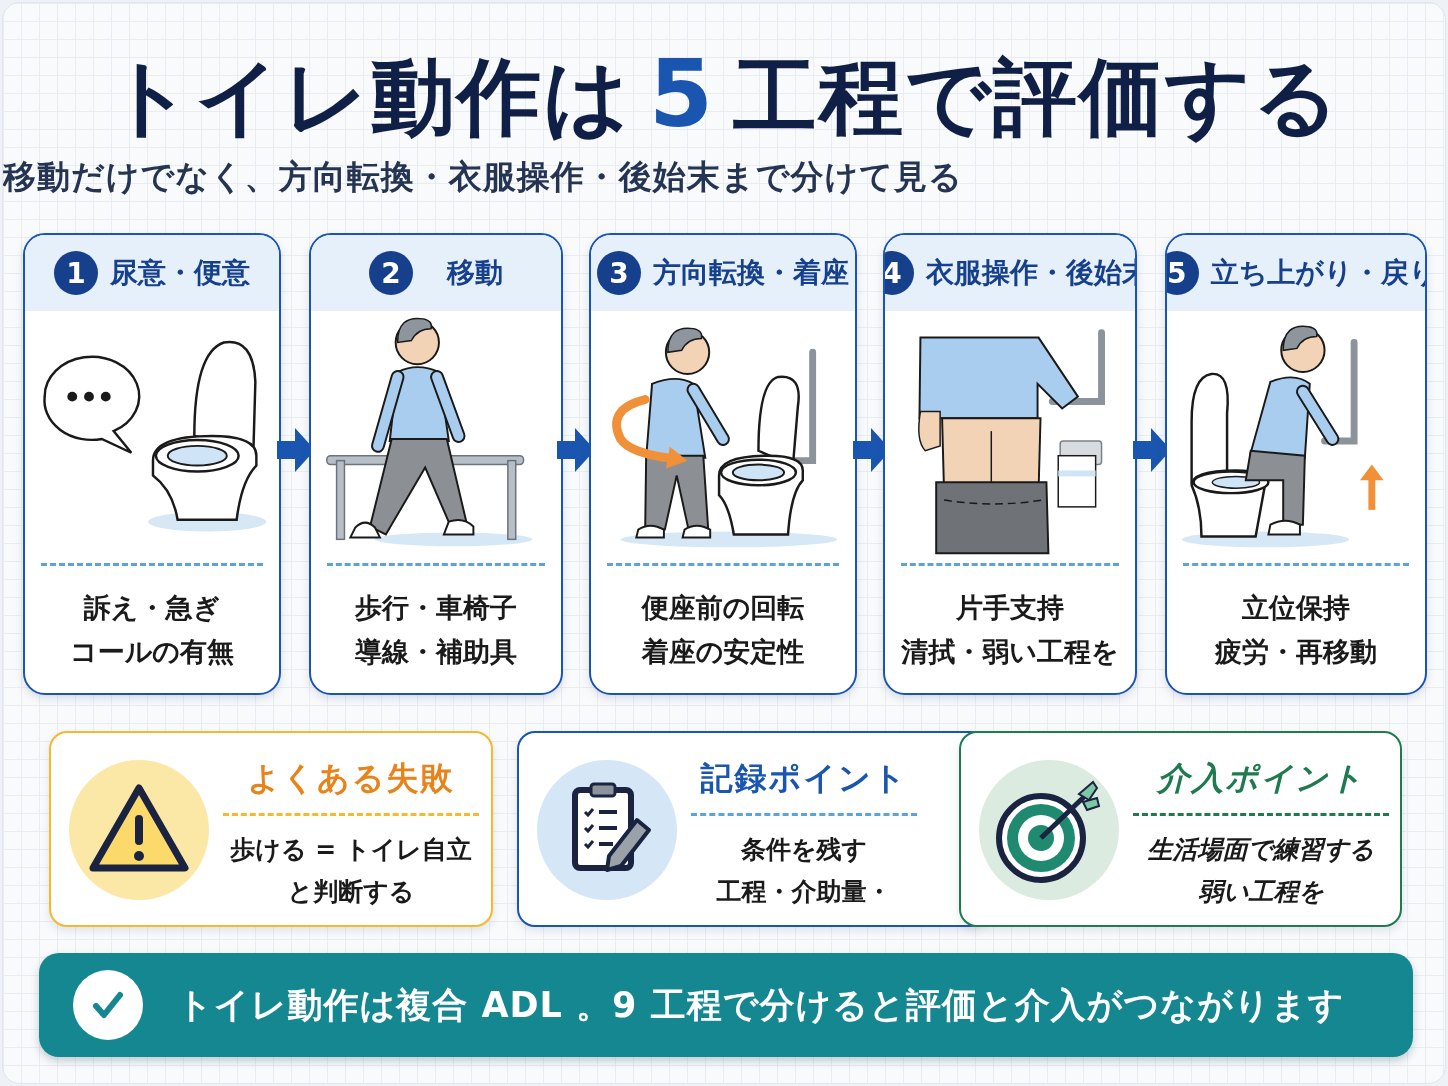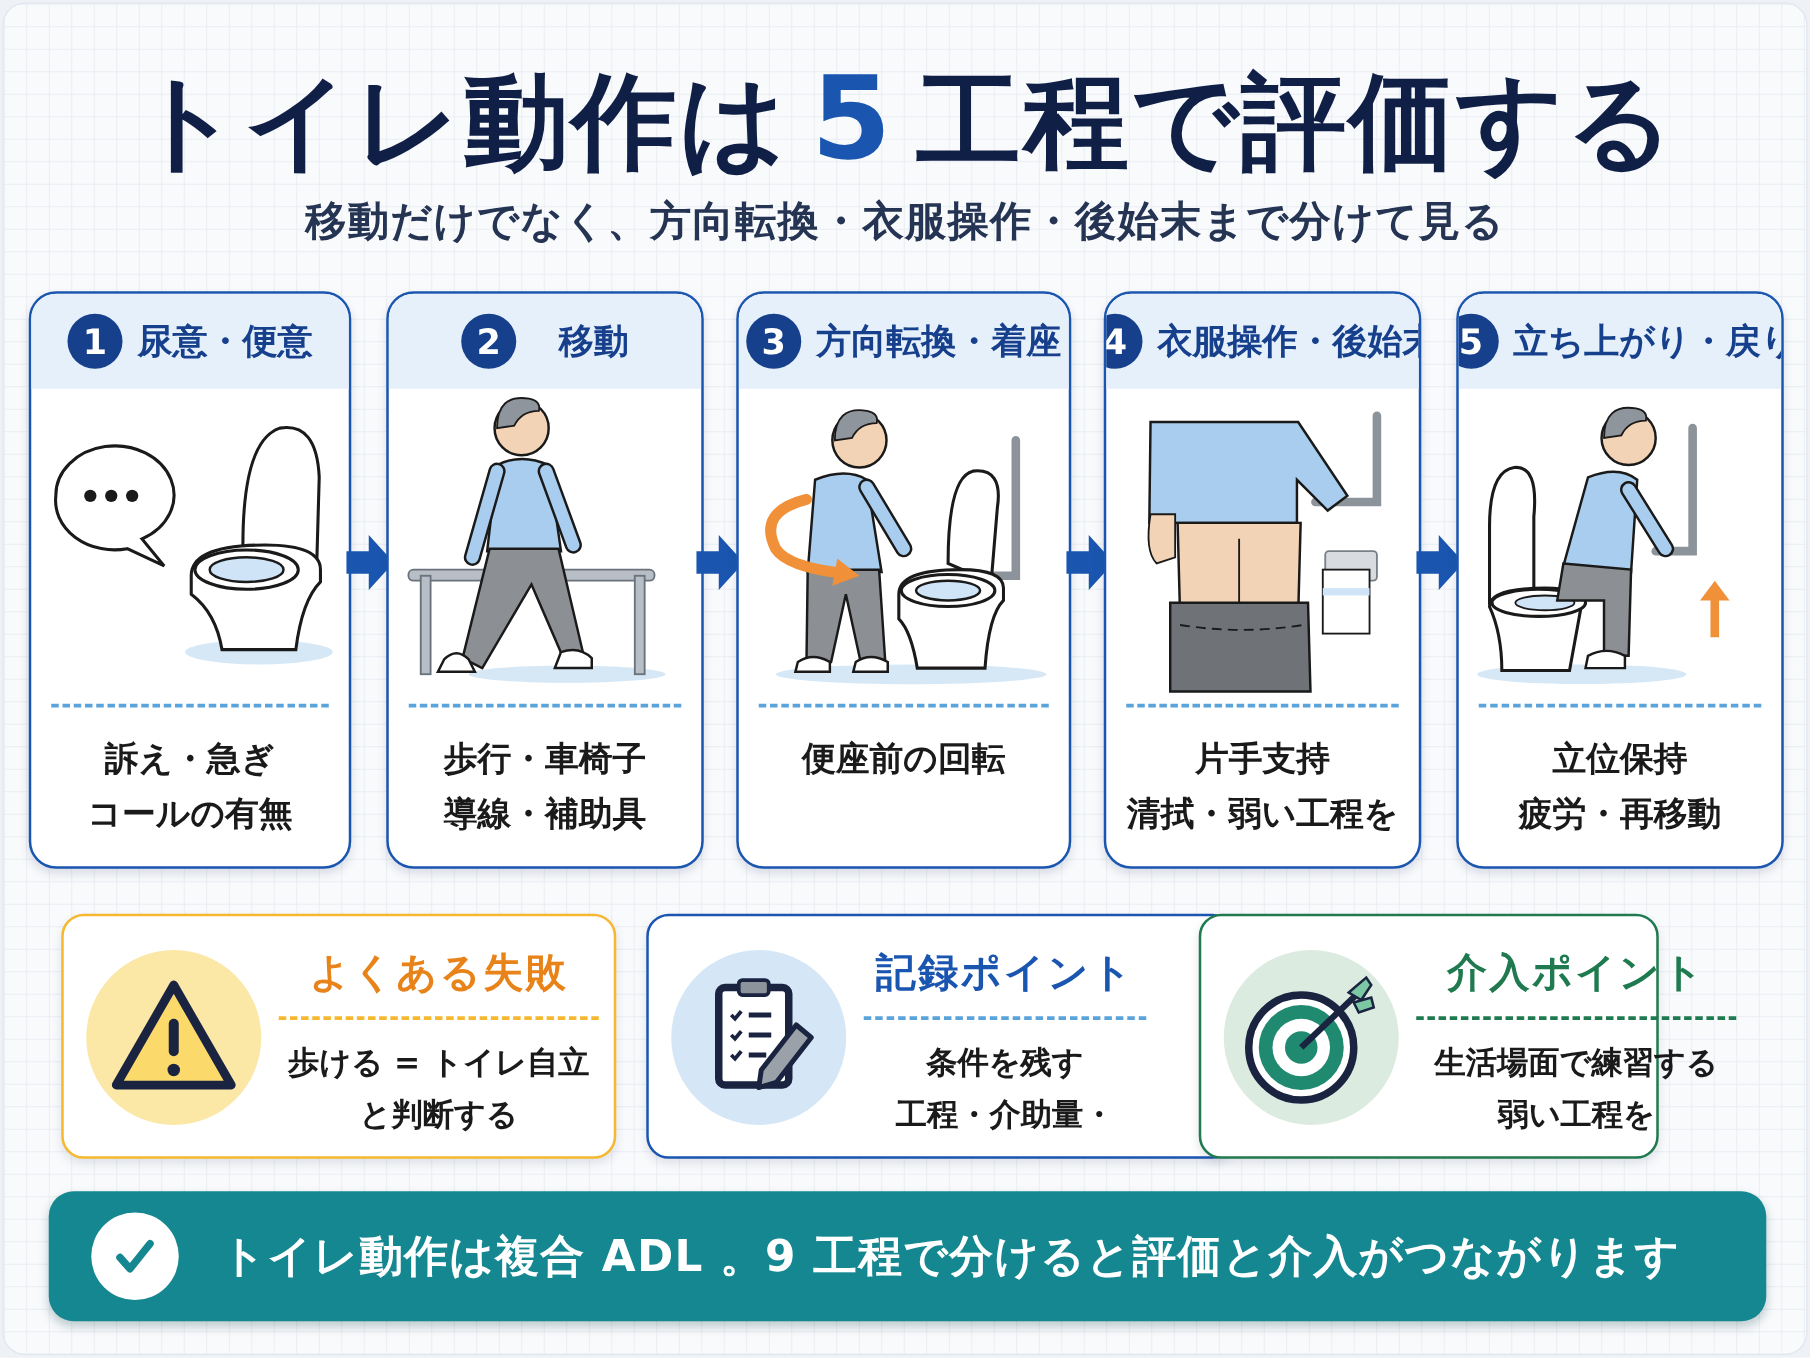--- a/index.html
+++ b/index.html
@@ -20,21 +20,21 @@
     overflow: hidden;
   }
   .title {
     position: absolute; left: 0; right: 0; top: 42px;
     text-align: center; font-weight: bold; font-size: 84px;
     color: #0f1f45; letter-spacing: 2px; line-height: 100px;
   }
   .title .num { color: #1a56b0; font-size: 92px; margin: 0 18px; }
   .subtitle {
     position: absolute; left: 0; right: 0; top: 152px;
-    text-align: center; font-size: 33px; color: #243452;
+    text-align: left; font-size: 33px; color: #243452;
     letter-spacing: 1px; font-weight: bold;
   }
   
   .step {
     position: absolute; top: 230px; height: 462px;
     background: #ffffff; border: 2px solid #1a56b0; border-radius: 22px;
     box-shadow: 0 4px 8px rgba(40,60,100,0.15);
     overflow: hidden;
   }
   .step-head {
@@ -191,20 +191,21 @@
         <path d="M56 145 l58 0 l5 75 l-20 0 l-12 -55 l-12 55 l-20 0 z" fill="#8c8f93" stroke="#1a1a1a" stroke-width="2"></path>
         <path d="M48 220 q12 -8 26 0 l0 8 l-28 0z" fill="#fff" stroke="#1a1a1a" stroke-width="2"></path>
         <path d="M95 220 q12 -8 26 0 l0 8 l-28 0z" fill="#fff" stroke="#1a1a1a" stroke-width="2"></path>
         <path d="M55 88 q-40 10 -25 40 q10 15 55 20" fill="none" stroke="#f0913a" stroke-width="9" stroke-linecap="round"></path>
         <path d="M80 136 l18 14 l-22 8 z" fill="#f0913a"></path>
       </svg>
     </div>
     <div class="step-divider"></div>
     <div class="step-desc">
       <div>便座前の回転</div>
+      <div>着座の安定性</div>
     </div>
   </div>
 
   <svg class="arrow" style="left:850px;" viewBox="0 0 38 44">
       <path d="M0 13 h18 v-13 l20 22 l-20 22 v-13 h-18z" fill="#1a56b0"></path>
     </svg>
 
   <div class="step" style="left:880px; width:254px;">
     <div class="step-head">
       <div class="badge">4</div>
@@ -293,21 +294,21 @@
       </svg>
     </div>
     <div class="info-title" style="left:172px; width:226px; color:#1a56b0;">記録ポイント</div>
     <div class="info-divider" style="left:172px; width:226px; border-color:#5aa3db;"></div>
     <div class="info-body" style="left:172px; width:226px;">
       <div>条件を残す</div>
       <div>工程・介助量・</div>
     </div>
   </div>
 
-  <div class="info" style="left:956px; width:368px; border-color:#1f7a4f;">
+  <div class="info" style="left:956px; width:443px; border-color:#1f7a4f;font-style:italic;">
     <div class="info-circle" style="background:#dcebe0;">
       <svg viewBox="0 0 140 140">
         <circle cx="62" cy="78" r="42" fill="#fff" stroke="#1a2440" stroke-width="6"></circle>
         <circle cx="62" cy="78" r="34" fill="#1f8a70"></circle>
         <circle cx="62" cy="78" r="23" fill="#fff"></circle>
         <circle cx="62" cy="78" r="13" fill="#1f8a70"></circle>
         <path d="M62 78 l46 -44" stroke="#1a2440" stroke-width="5"></path>
         <path d="M100 34 l14 -12 l4 6 l-8 12 z M104 42 l14 -4 l2 8 l-12 4 z" fill="#7cc8a4" stroke="#1a2440" stroke-width="2"></path>
       </svg>
     </div>

